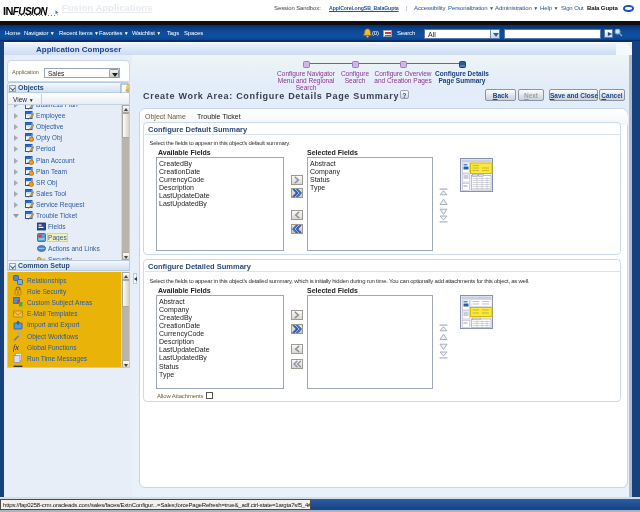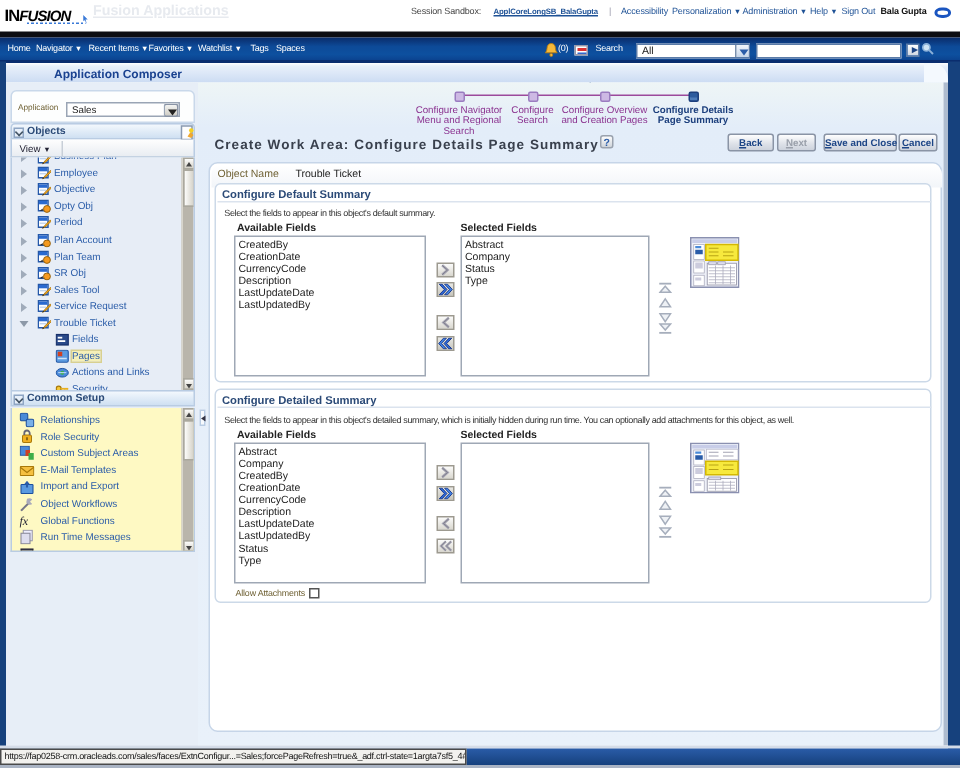--- a/index.html
+++ b/index.html
@@ -58,21 +58,21 @@
 .trow .txt2 { position:absolute; left:40px; top:1.5px; }
 .oico { position:absolute; left:20px; top:1px; width:9px; height:9px; }
 .oico2 { position:absolute; left:31px; top:1px; width:9px; height:9px; }
 .sb { position:absolute; width:8px; background:#b9b5ab; border-left:1px solid #d8d5cc; }
 .sbbtn { position:absolute; left:0; width:8px; height:8px; background:linear-gradient(#fdfdfc,#d5d2c8); border:1px solid #aaa89e; }
 .sbthumb { position:absolute; left:0; width:8px; background:linear-gradient(90deg,#fdfdfc,#d5d2c8); border:1px solid #aaa89e; }
 .sarr { position:absolute; left:1px; width:0; height:0; border-left:2.5px solid transparent; border-right:2.5px solid transparent; }
 .sarr.up { top:2px; border-bottom:3.5px solid #444; }
 .sarr.dn { top:2.5px; border-top:3.5px solid #444; }
 #cshdr { top:205px; }
-#cslist { left:3px; top:217px; width:123px; height:96px; background:#fef9c3; border-left:1px solid #b9cce3; border-right:1px solid #b9cce3; border-bottom:1px solid #b9cce3; overflow:hidden; }
+#cslist { left:3px; top:217px; width:123px; height:96px; background:#eab308; border-left:1px solid #b9cce3; border-right:1px solid #b9cce3; border-bottom:1px solid #b9cce3; overflow:hidden; }
 .csrow { position:absolute; left:0; width:100%; height:11px; font-size:6.6px; color:#2a5ca8; white-space:nowrap; }
 .csrow .ic { position:absolute; left:5px; top:0; width:10px; height:10px; }
 .csrow .txt { position:absolute; left:19px; top:1.5px; }
 
 #splitbtn { left:133px; top:273px; width:4px; height:11px; background:#f7fafd; border:1px solid #b9cce3; }
 #splitbtn .a { position:absolute; left:0px; top:3px; width:0; height:0; border-top:2.5px solid transparent; border-bottom:2.5px solid transparent; border-right:3px solid #334; }
 
 
 #main { left:137px; top:55px; width:492px; height:326px; }
 .sq { position:absolute; width:7px; height:7px; top:5.5px; border-radius:1.5px; }

